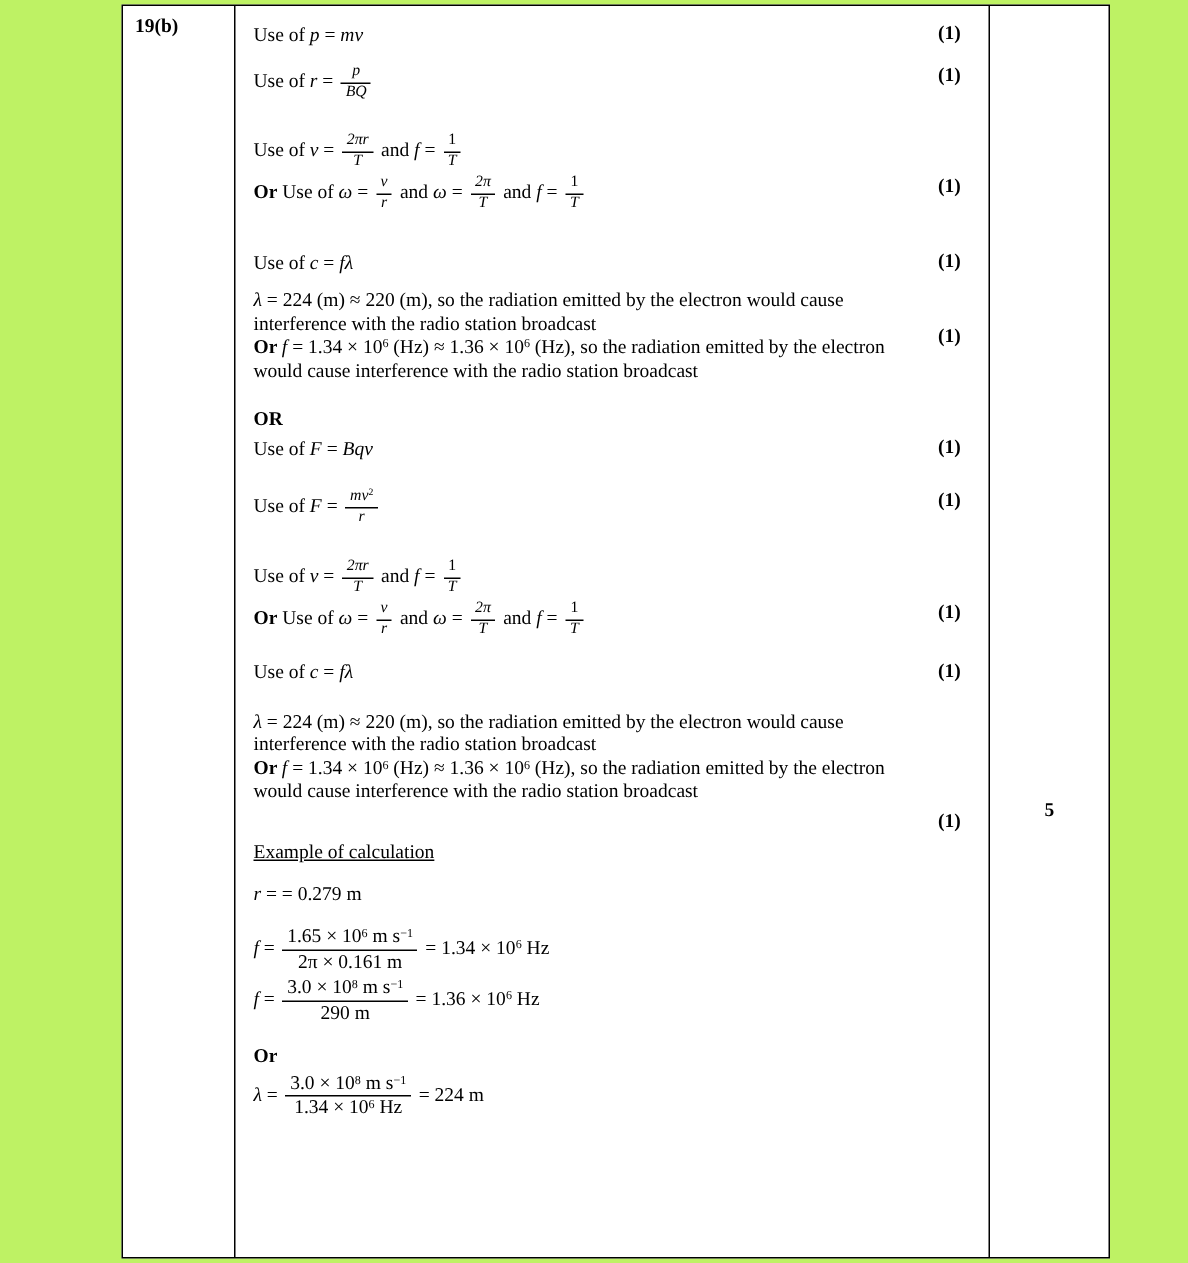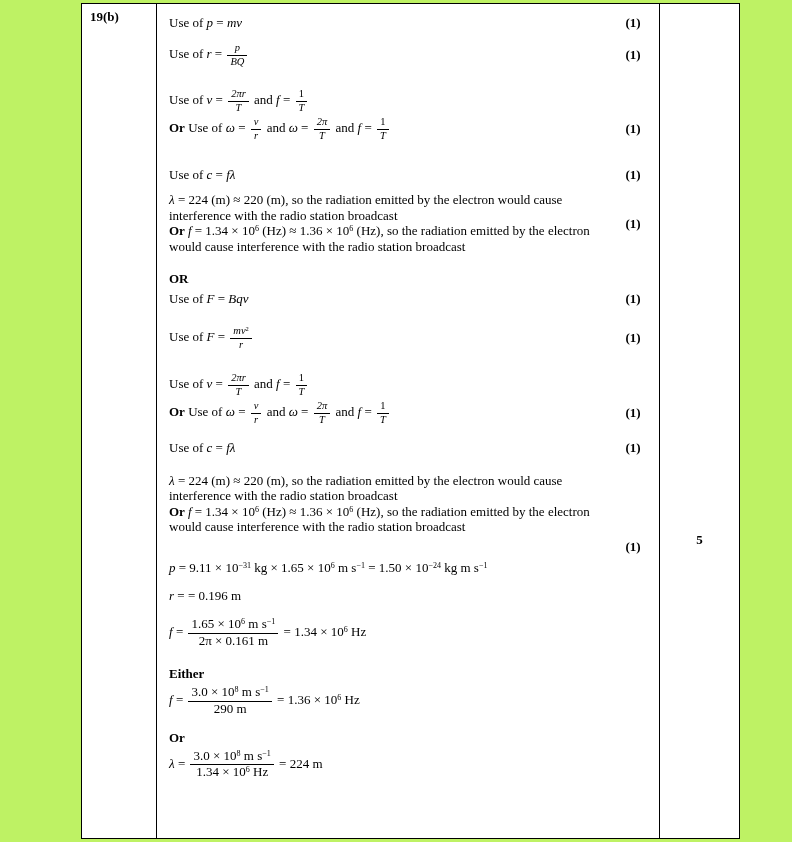--- a/index.html
+++ b/index.html
@@ -17,21 +17,21 @@
     width:75px; border-right:1px solid #000; padding:5px 6px 0 8px;
     font-weight:bold;
   }
   .col-a {
     flex:1; border-right:1px solid #000; padding:4px 6px 4px 12px;
   }
   .col-t { width:79px; position:relative; }
   .total-mark {
     position:absolute; top:528px; left:0; right:0; text-align:center; font-weight:bold;
   }
-  .row { display:flex; align-items:center; }
+  .row { display:flex; align-items:flex-start; }
   .rc { flex:1; line-height:18px; min-height:10px; }
   .mk { width:40px; text-align:center; font-weight:bold; flex-shrink:0; }
   .para { align-items:center; }
   .para .rc { line-height:15.5px; }
   .para .mk { margin-bottom:-1px; }
   .t-i { font-style:italic; }
   .t-b { font-weight:bold; }
   .t-u { text-decoration:underline; }
   sup { font-size:0.62em; vertical-align:0.45em; line-height:0; }
   .frac {
@@ -117,40 +117,36 @@
       <div class="row para" style="margin-top:16px">
         <div class="rc"><span class="t-i">λ</span><span> = 224 (m) ≈ 220 (m), so the radiation emitted by the electron would cause interference with the radio station broadcast</span><br><span class="t-b">Or </span><span class="t-i">f</span><span> = 1.34 × 10</span><sup>6</sup><span> (Hz) ≈ 1.36 × 10</span><sup>6</sup><span> (Hz), so the radiation emitted by the electron would cause interference with the radio station broadcast</span></div>
         <div class="mk"></div>
       </div>
 
       <div class="row" style="margin-top:4px">
         <div class="rc"></div>
         <div class="mk">(1)</div>
       </div>
 
-
       <div class="row" style="margin-top:4px">
-        <div class="rc"><span class="t-i">p</span><span> = 9.11 × 10</span><sup>−31</sup><span> kg × 1.65 × 10</span><sup>6</sup><span> m s</span><sup>−1</sup><span> = 1.50  × 10</span><sup>−24</sup><span> kg m s</span><sup>−1</sup></div>
+        <div class="rc"><span class="t-u">Example of calculation</span></div>
         <div class="mk"></div>
       </div>
 
+
       <div class="row" style="margin-top:10px">
-        <div class="rc"><span class="t-i">r</span><span> = </span><span> = 0.196 m</span></div>
+        <div class="rc"><span class="t-i">r</span><span> = </span><span> = 0.279 m</span></div>
         <div class="mk"></div>
       </div>
 
       <div class="row" style="margin-top:12px">
         <div class="rc"><span class="t-i">f</span><span> = </span><span class="frac"><span class="num"><span>1.65 × 10</span><sup>6</sup><span> m s</span><sup>−1</sup></span><span class="den"><span>2π × 0.161 m</span></span></span><span> = 1.34 × 10</span><sup>6</sup><span> Hz</span></div>
         <div class="mk"></div>
       </div>
 
-      <div class="row" style="margin-top:16px">
-        <div class="rc"><span class="t-b">Either</span></div>
-        <div class="mk"></div>
-      </div>
 
       <div class="row" style="margin-top:2px">
         <div class="rc"><span class="t-i">f</span><span> = </span><span class="frac"><span class="num"><span>3.0 × 10</span><sup>8</sup><span> m s</span><sup>−1</sup></span><span class="den"><span>290 m</span></span></span><span> = 1.36 × 10</span><sup>6</sup><span> Hz</span></div>
         <div class="mk"></div>
       </div>
 
       <div class="row" style="margin-top:12px">
         <div class="rc"><span class="t-b">Or</span></div>
         <div class="mk"></div>
       </div>

